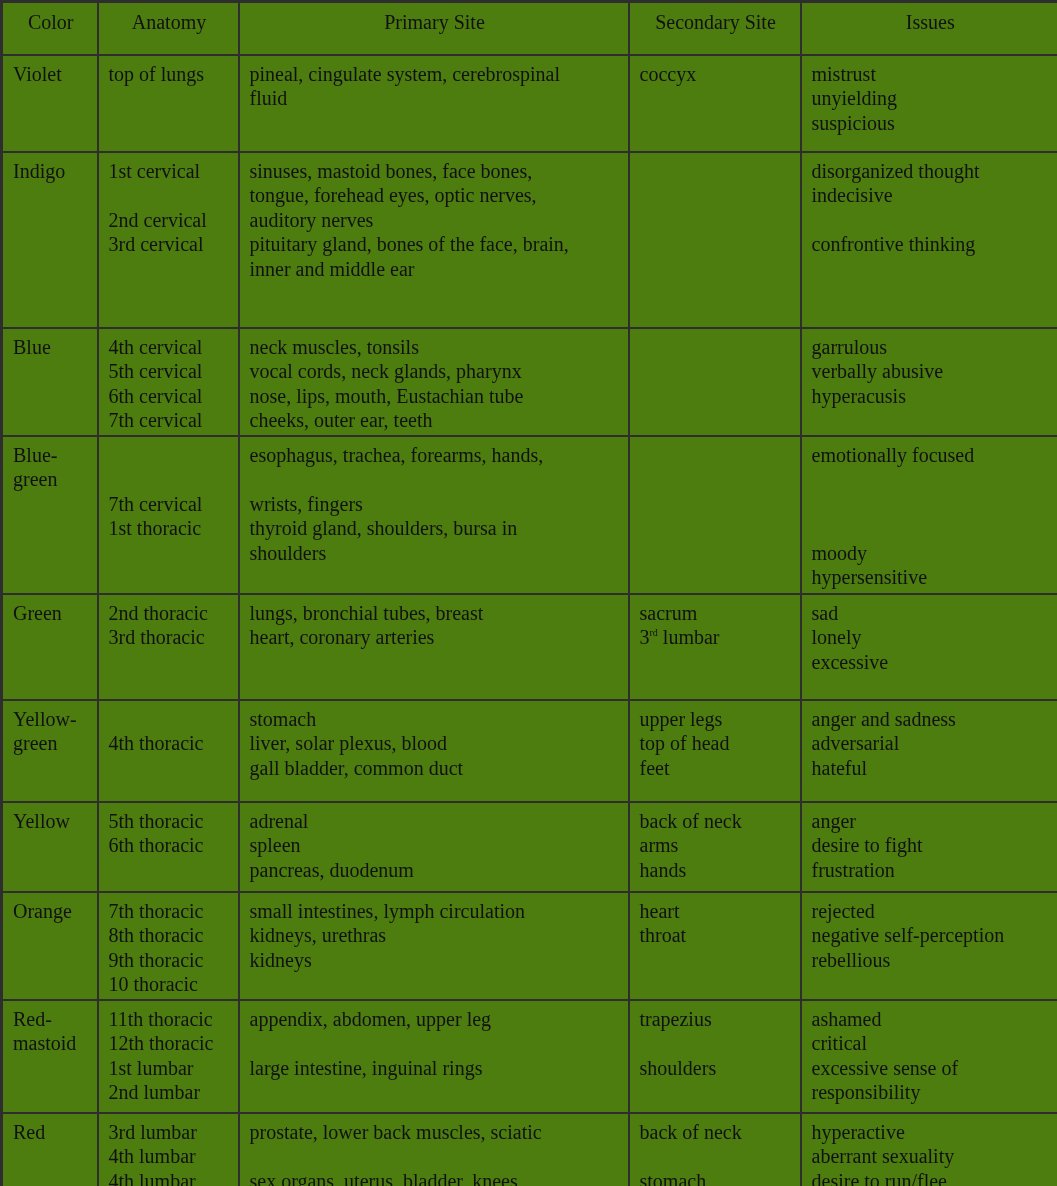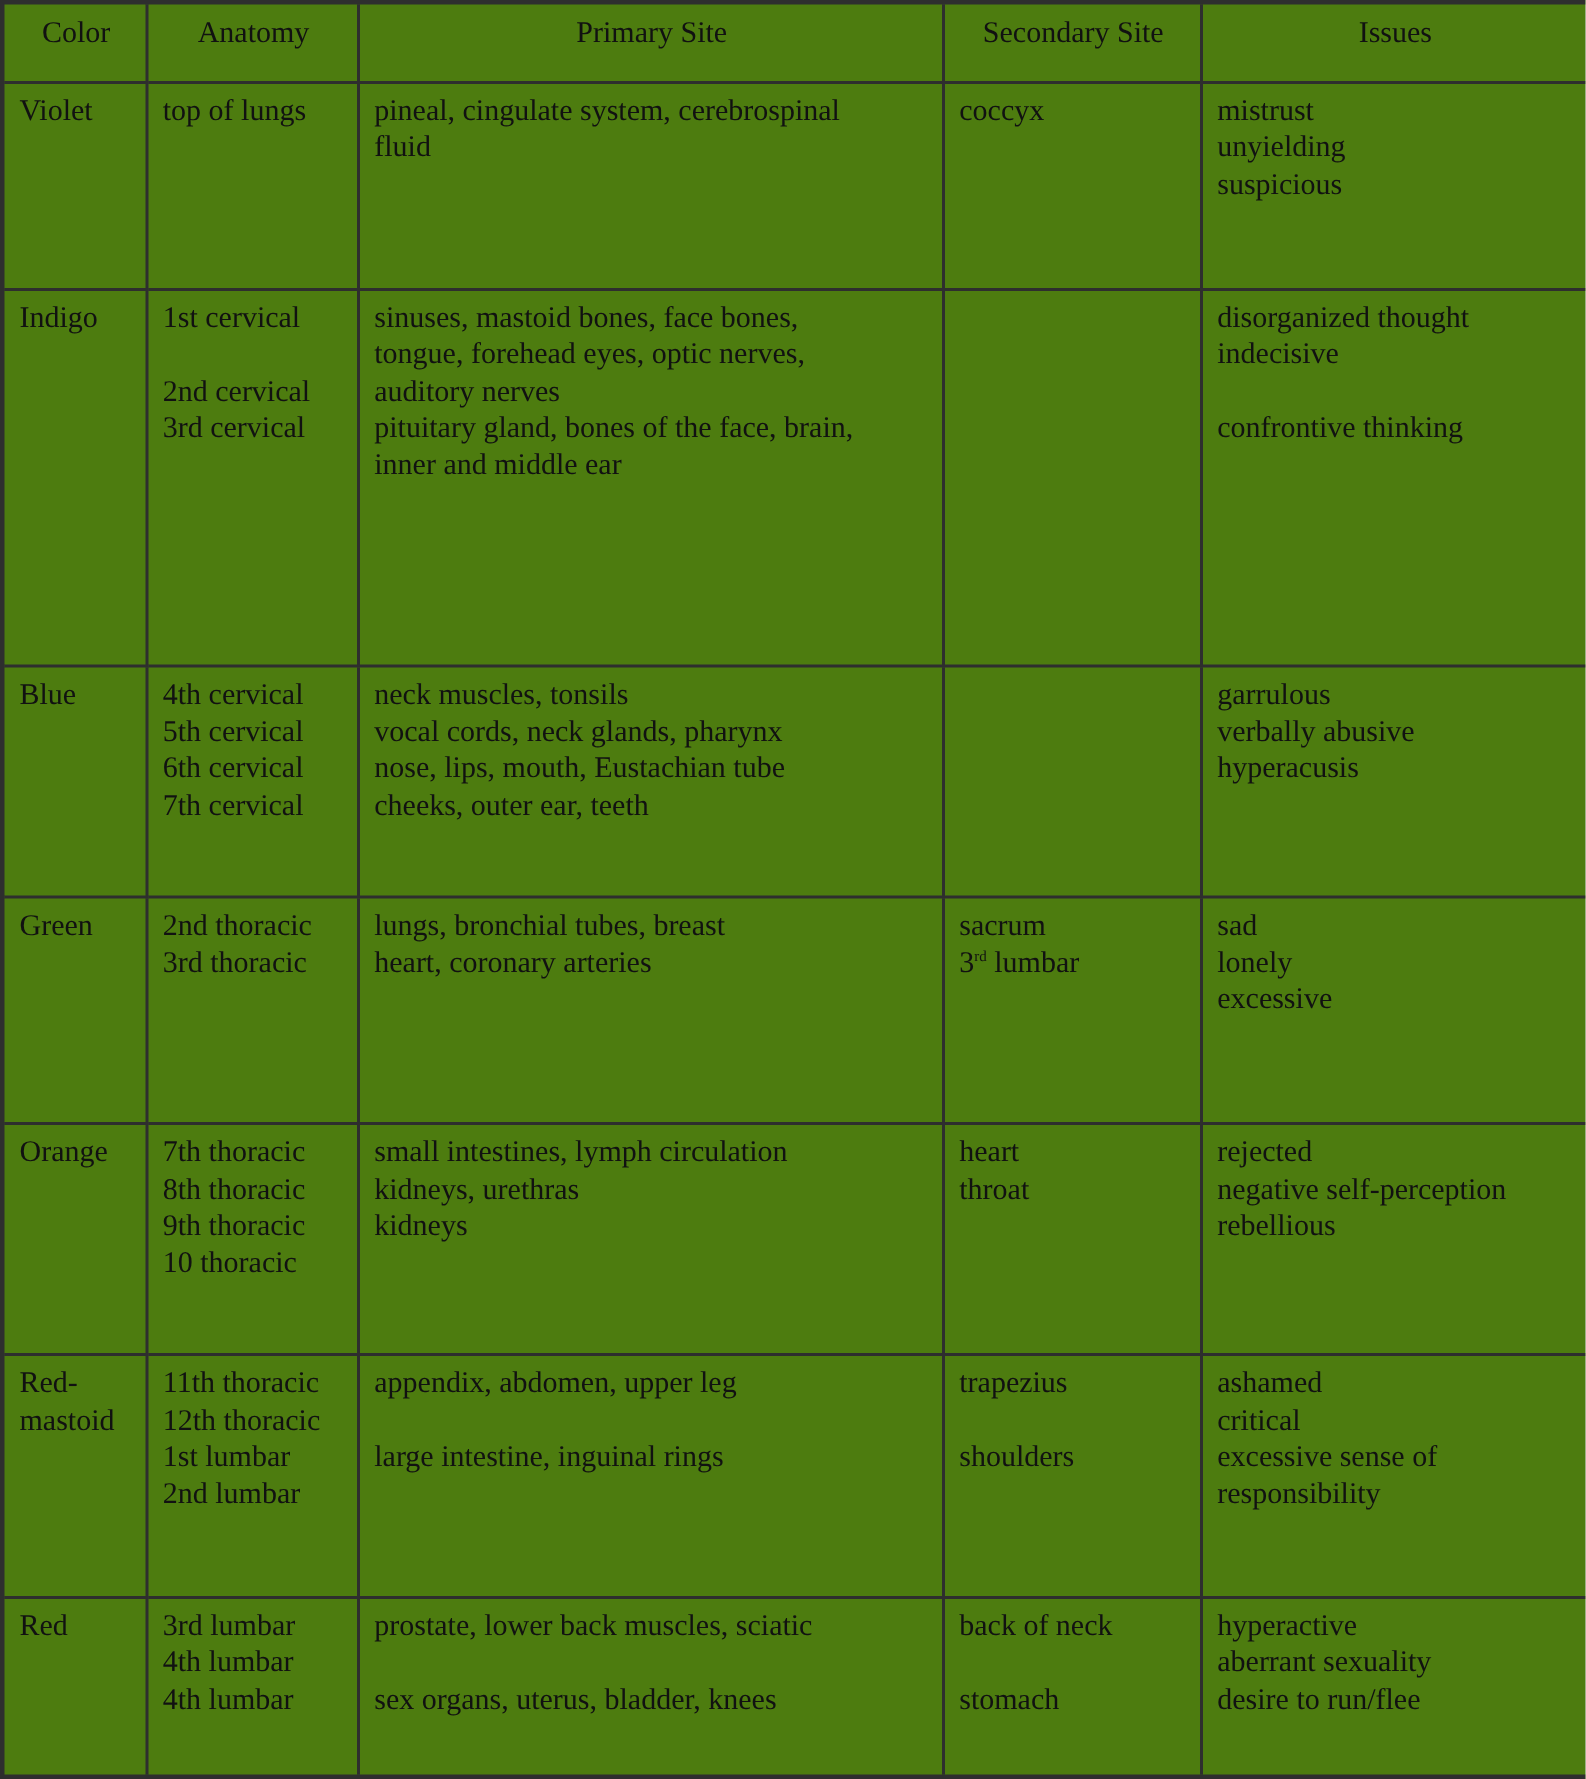--- a/index.html
+++ b/index.html
@@ -110,36 +110,85 @@
 7th cervical</td>
         <td class="cell">neck muscles, tonsils
 vocal cords, neck glands, pharynx
 nose, lips, mouth, Eustachian tube
 cheeks, outer ear, teeth</td>
         <td class="cell"></td>
         <td class="cell">garrulous
 verbally abusive
 hyperacusis</td>
       </tr>
+      <tr style="height:158px">
+        <td class="cell">Blue-
+green</td>
+        <td class="cell">
+
+7th cervical
+1st thoracic</td>
+        <td class="cell">esophagus, trachea, forearms, hands,
+
+wrists, fingers
+thyroid gland, shoulders, bursa in
+shoulders</td>
+        <td class="cell"></td>
+        <td class="cell">emotionally focused
+
+
+
+moody
+hypersensitive</td>
+      </tr>
       <tr style="height:106px">
         <td class="cell">Green</td>
         <td class="cell">2nd thoracic
 3rd thoracic</td>
         <td class="cell">lungs, bronchial tubes, breast
 heart, coronary arteries</td>
         <td>
           <div class="cell plain">
               <span class="line">sacrum</span>
               <span class="line"><span>3</span><sup>rd</sup><span> lumbar</span></span>
             </div>
         </td>
         <td class="cell">sad
 lonely
 excessive</td>
       </tr>
+      <tr style="height:102px">
+        <td class="cell">Yellow-
+green</td>
+        <td class="cell">
+4th thoracic</td>
+        <td class="cell">stomach
+liver, solar plexus, blood
+gall bladder, common duct</td>
+        <td class="cell">upper legs
+top of head
+feet</td>
+        <td class="cell">anger and sadness
+adversarial
+hateful</td>
+      </tr>
+      <tr style="height:90px">
+        <td class="cell">Yellow</td>
+        <td class="cell">5th thoracic
+6th thoracic</td>
+        <td class="cell">adrenal
+spleen
+pancreas, duodenum</td>
+        <td class="cell">back of neck
+arms
+hands</td>
+        <td class="cell">anger
+desire to fight
+frustration</td>
+      </tr>
       <tr style="height:104px">
         <td class="cell">Orange</td>
         <td class="cell">7th thoracic
 8th thoracic
 9th thoracic
 10 thoracic</td>
         <td class="cell">small intestines, lymph circulation
 kidneys, urethras
 kidneys</td>
         <td class="cell">heart

